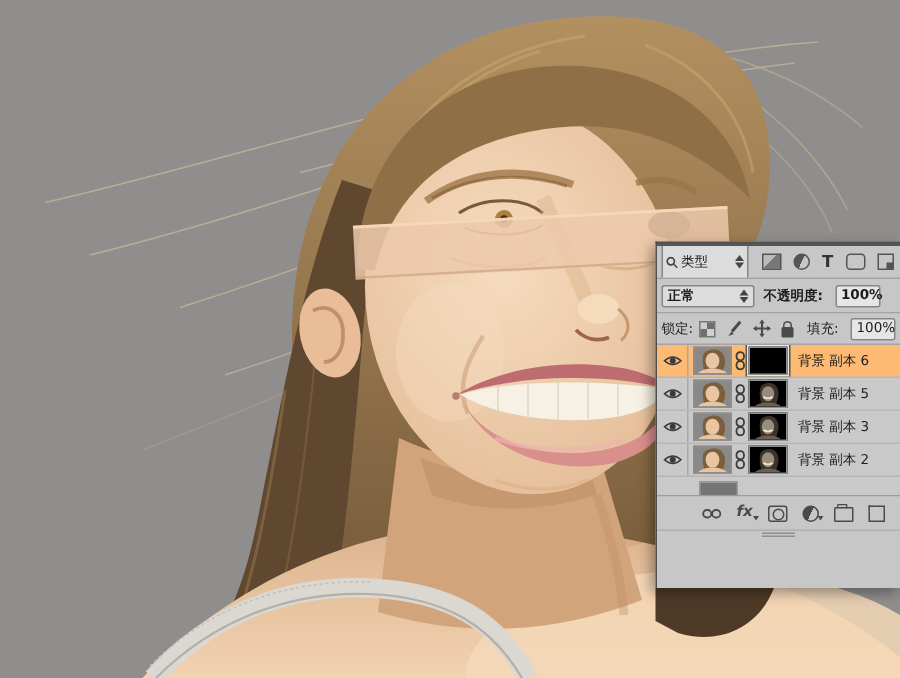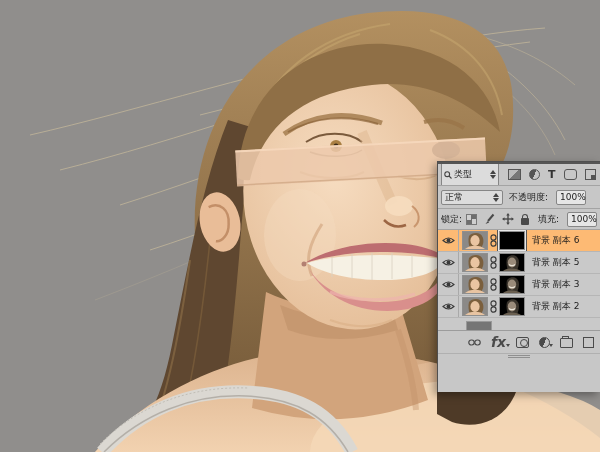--- a/index.html
+++ b/index.html
@@ -17,21 +17,21 @@
     background:#c7c7c7;border-left:1px solid #4f4f4f;border-top:1px solid #4f4f4f;
     box-shadow:-3px 3px 8px rgba(0,0,0,.35);
     font-size:9px;color:#1c1c1c;box-sizing:border-box;
   }
   .topline{height:2px;background:#555;}
   .tabs{height:18px;background:#9d9d9d;display:flex;border-bottom:1px solid #8d8d8d;overflow:hidden;}
   .tab{padding:2px 5px 0 5px;line-height:15px;background:#aeaeae;border-right:1px solid #8f8f8f;white-space:nowrap;cursor:default;}
   .tab.active{background:#c7c7c7;border-right:1px solid #8f8f8f;}
   .prow{display:flex;align-items:center;border-bottom:1px solid #a3a3a3;background:#c7c7c7;padding:0 3px;box-sizing:border-box;overflow:hidden;}
   .row-filter{height:22px;}
-  .row-blend{height:23px;}
+  .row-blend{height:23px;font-weight:bold;}
   .row-lock{height:21px;}
   .box{background:#dcdcdc;border:1px solid #868686;border-radius:2px;height:15px;display:flex;align-items:center;box-sizing:border-box;}
   .search-box{width:58px;padding:16px 2px;gap:2px;}
   .mode-box{width:62px;padding:0 3px;justify-content:space-between;}
   .val-box{width:30px;padding:0 3px;margin-left:8px;background:#e6e6e6;flex:0 0 auto;}
   .stepper{display:flex;flex-direction:column;line-height:3px;margin-left:auto;}
   .stepper i{width:0;height:0;border-left:3px solid transparent;border-right:3px solid transparent;display:block;}
   .stepper .up{border-bottom:4px solid #444;margin-bottom:1px;}
   .stepper .dn{border-top:4px solid #444;}
   .lbl{white-space:nowrap;}
@@ -59,21 +59,21 @@
   .thumb{width:24px;height:17px;border:1px solid #8f8f8f;margin-left:3px;flex:0 0 auto;background:#8b8987;}
   .chain{width:11px;display:flex;justify-content:center;flex:0 0 auto;}
   .maskth{width:24px;height:17px;border:1px solid #8f8f8f;background:#000;flex:0 0 auto;position:relative;}
   .maskth.sel{box-shadow:0 0 0 1px #e8e8e8,0 0 0 2px #555;}
   .lname{margin-left:7px;white-space:nowrap;}
   .partial{height:12px;border-bottom:1px solid #9c9c9c;overflow:hidden;}
   .sliver{width:24px;height:9px;margin:3px 0 0 28px;background:#757575;border:1px solid #999;border-bottom:none;}
   
   .bottombar{height:22px;background:#c7c7c7;display:flex;align-items:center;padding-left:30px;gap:10px;overflow:hidden;}
   .bi{color:#4a4a4a;flex:0 0 auto;position:relative;}
-  .bi-fx{font-style:italic;font-weight:bold;font-size:14px;line-height:10px;}
+  .bi-fx{font-style:italic;font-weight:bold;font-size:10px;line-height:10px;}
   .bi-fx::after{content:"";position:absolute;right:-4px;bottom:0;width:0;height:0;border-left:2.5px solid transparent;border-right:2.5px solid transparent;border-top:3px solid #4a4a4a;}
   .bi-mask{width:13px;height:11px;border:1px solid #4a4a4a;border-radius:2px;box-sizing:border-box;}
   .bi-mask::after{content:"";position:absolute;left:2.5px;top:1.5px;width:6px;height:6px;border-radius:50%;background:#c7c7c7;border:1px solid #4a4a4a;}
   .bi-adj{width:11px;height:11px;border:1px solid #4a4a4a;border-radius:50%;background:linear-gradient(115deg,#4a4a4a 50%,#c7c7c7 50%);box-sizing:border-box;}
   .bi-adj::after{content:"";position:absolute;right:-4px;bottom:0;width:0;height:0;border-left:2.5px solid transparent;border-right:2.5px solid transparent;border-top:3px solid #4a4a4a;}
   .bi-folder{width:13px;height:10px;border:1px solid #4a4a4a;border-radius:1px;box-sizing:border-box;margin-top:2px;}
   .bi-folder::before{content:"";position:absolute;left:1px;top:-3px;width:5px;height:2px;border:1px solid #4a4a4a;border-bottom:none;border-radius:1px 1px 0 0;}
   .bi-new{width:11px;height:11px;border:1px solid #4a4a4a;box-sizing:border-box;background:#c7c7c7;}
   .bi-new::before{content:"";position:absolute;left:-1px;top:-1px;border:1px solid #4a4a4a;border-right:none;border-bottom:none;width:3px;height:3px;background:#c7c7c7;}
   .bi-trash{width:6px;height:11px;border:1px solid #4a4a4a;border-right:none;box-sizing:border-box;}

